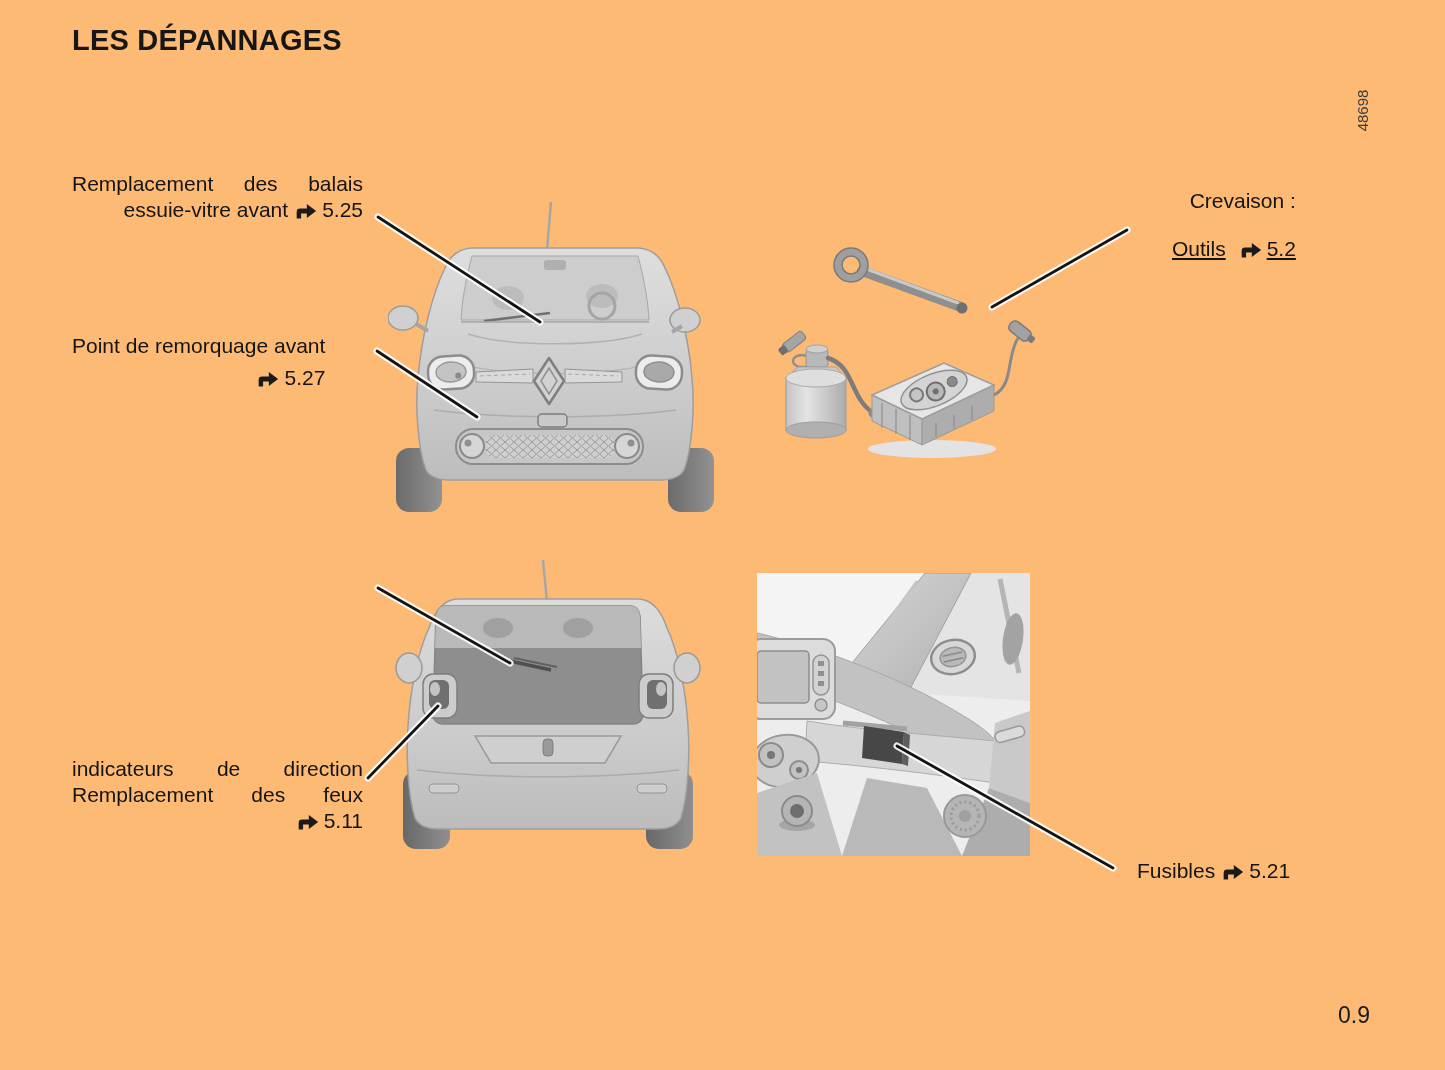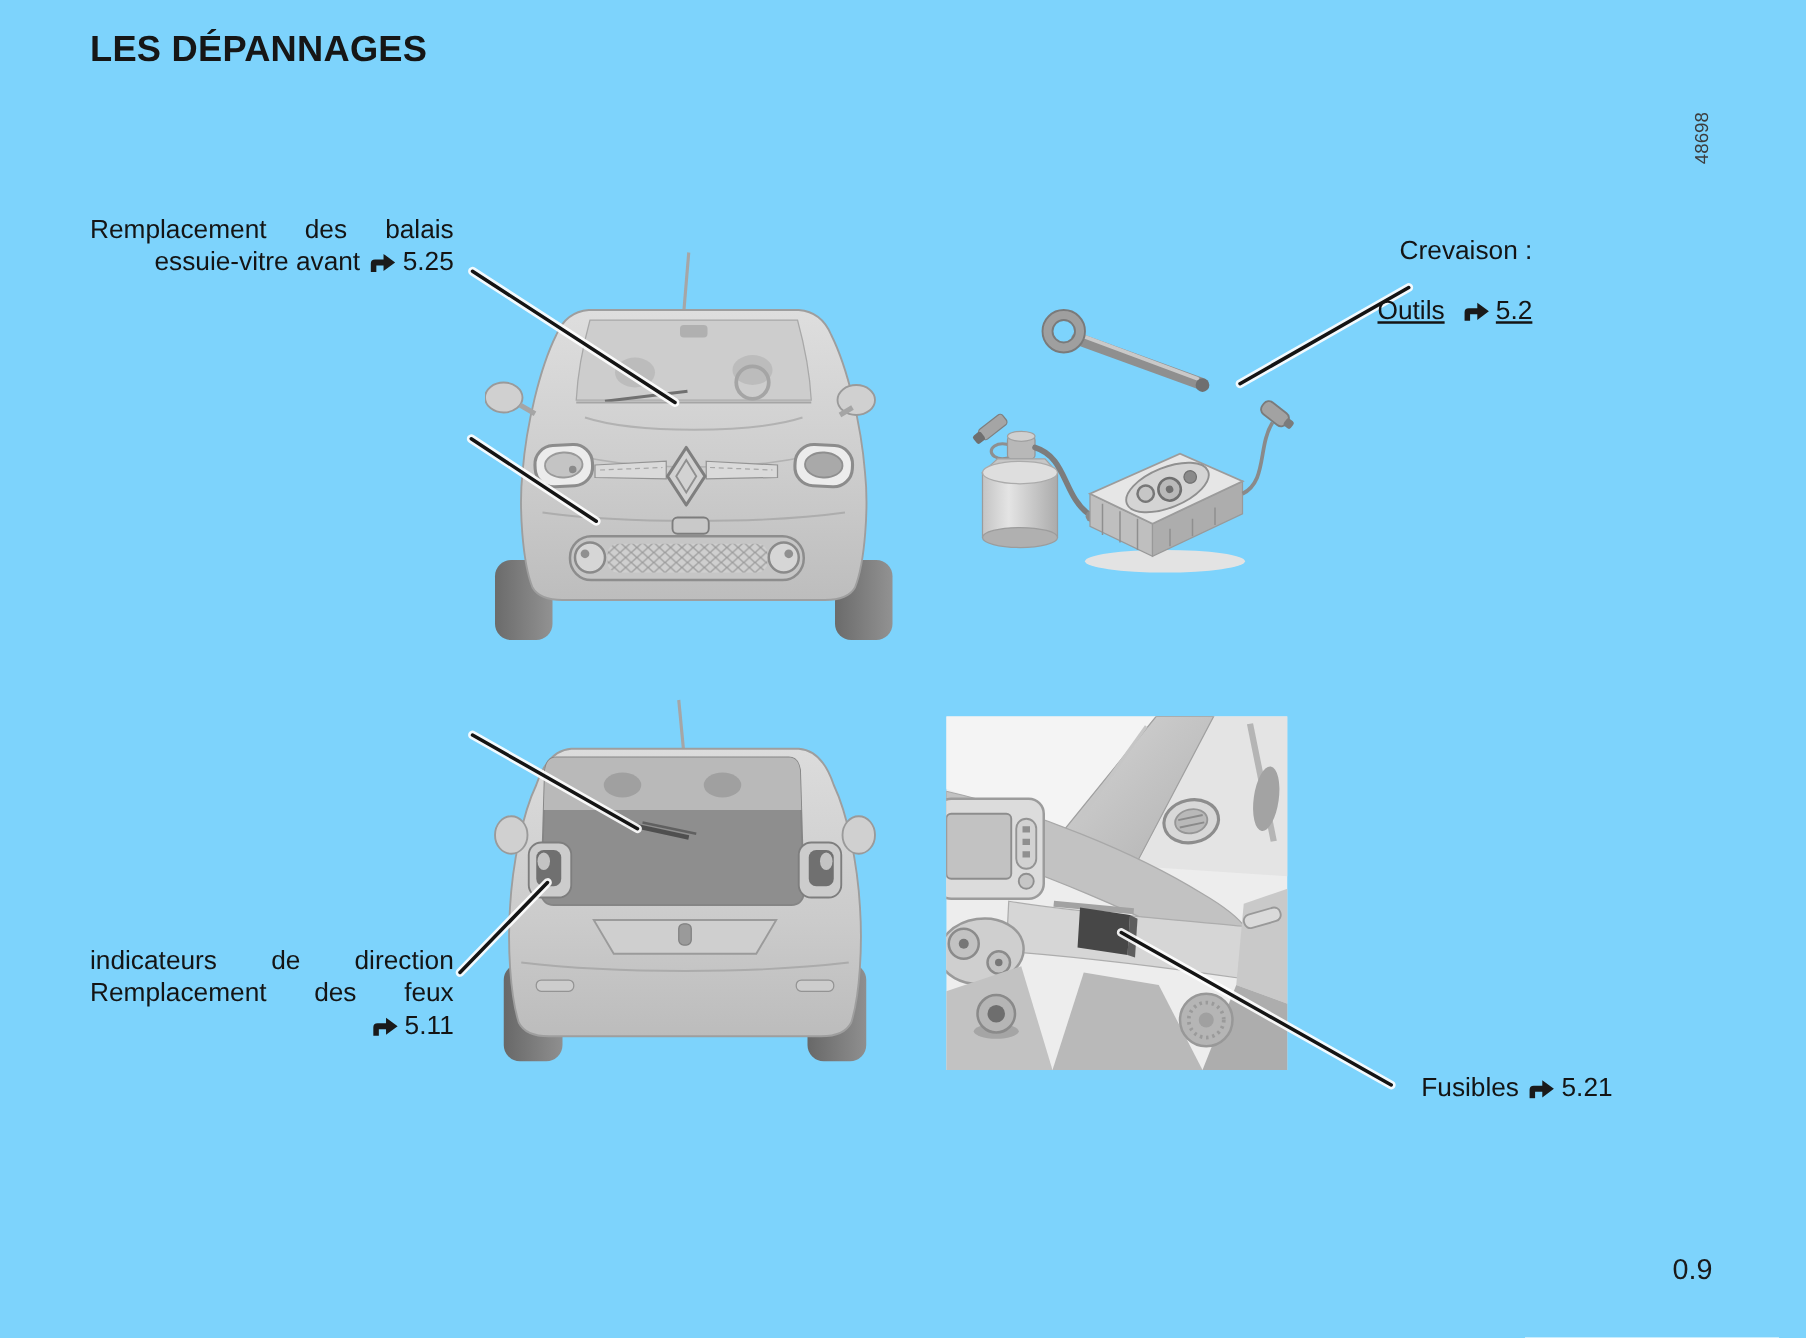--- a/index.html
+++ b/index.html
@@ -1,18 +1,18 @@
 <!DOCTYPE html>
 <html><head>
 <meta charset="utf-8">
 <style>
   * { margin:0; padding:0; box-sizing:border-box; }
   html,body { background:#ffffff; }
   .page {
-    position:relative; width:1445px; height:1070px; background:#7dd3fc;
+    position:relative; width:1445px; height:1070px; background:#fdba74;
     font-family:"Liberation Sans", sans-serif; color:#111; overflow:hidden;
   }
   .title {
     position:absolute; left:72px; top:24px;
     font-size:29px; font-weight:bold; letter-spacing:0.2px; color:#161616;
   }
   .figure-code {
     position:absolute; left:1322px; top:102px; width:80px; text-align:center;
     font-size:15px; color:#3c3c3c; transform:rotate(-90deg);
   }
@@ -282,22 +282,30 @@
 
   <div class="callout w290" style="left:72px;top:171px">
     <div class="jline"><span>Remplacement des balais</span></div>
     <div class="cline">
       <span>essuie-vitre avant</span><svg class="ref-arrow" viewBox="0 0 26 18">
           <path d="M3 17.5 L3 10 Q3 6.2 6.8 6.2 L14.5 6.2 L14.5 1.2 L25 9 L14.5 16.8 L14.5 11.8 L8 11.8 L8 17.5 Z" fill="#1a1a1a"></path>
         </svg><span class="ref">5.25</span>
     </div>
   </div>
 
-
-  <div class="callout" style="left:1102px;top:188px">
+  <div class="callout" style="left:72px;top:333px">
+    <div class="cline"><span>Point de remorquage avant</span></div>
+    <div class="cline mt6">
+      <svg class="ref-arrow lead" viewBox="0 0 26 18">
+          <path d="M3 17.5 L3 10 Q3 6.2 6.8 6.2 L14.5 6.2 L14.5 1.2 L25 9 L14.5 16.8 L14.5 11.8 L8 11.8 L8 17.5 Z" fill="#1a1a1a"></path>
+        </svg><span class="ref">5.27</span>
+    </div>
+  </div>
+
+  <div class="callout" style="left:1172px;top:188px">
     <div class="cline"><span>Crevaison :</span></div>
     <div class="cline mt8">
       <span>Outils</span><svg class="ref-arrow gap" viewBox="0 0 26 18">
           <path d="M3 17.5 L3 10 Q3 6.2 6.8 6.2 L14.5 6.2 L14.5 1.2 L25 9 L14.5 16.8 L14.5 11.8 L8 11.8 L8 17.5 Z" fill="#1a1a1a"></path>
         </svg><span class="ref">5.2</span>
     </div>
   </div>
 
 
   <div class="callout w290" style="left:72px;top:756px">

